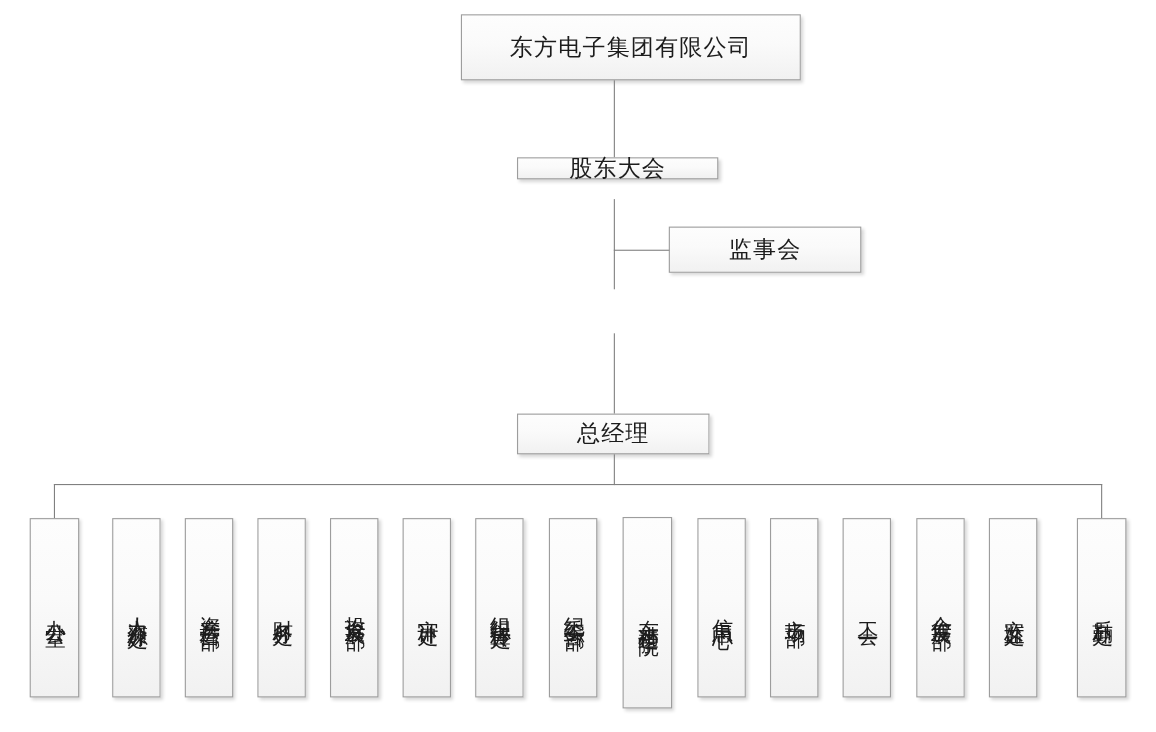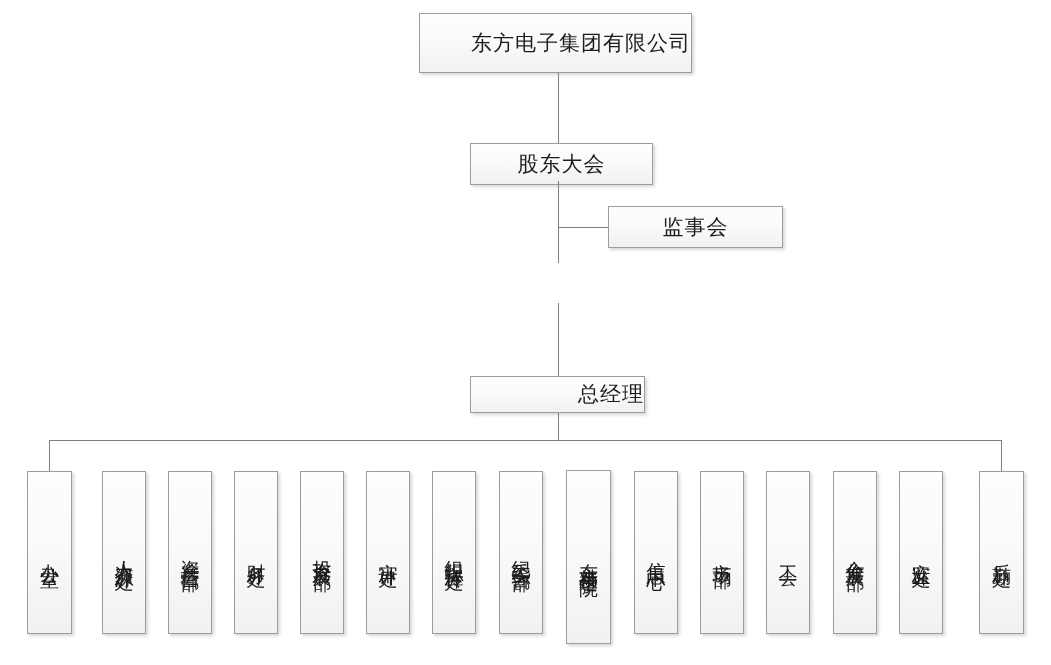--- a/index.html
+++ b/index.html
@@ -60,42 +60,42 @@
     background: #808080;
   }
   .line.v { width: 1px; }
   .line.h { height: 1px; }
 </style>
 </head>
 <body>
 
 <div id="canvas">
 
-  <div class="node horiz" style="left:419px; top:13px; width:273px; height:60px;justify-content:flex-end;">
+  <div class="node horiz" style="left:419px; top:13px; width:309px; height:60px;">
     <span class="txt">东方电子集团有限公司</span>
   </div>
 
   <div class="line v" style="left:558px; top:73px; height:70px;"></div>
 
-  <div class="node horiz" style="left:470px; top:143px; width:183px; height:42px;">
+  <div class="node horiz" style="left:470px; top:143px; width:183px; height:20px;">
     <span class="txt">股东大会</span>
   </div>
 
   <div class="line v" style="left:558px; top:181px; height:82px;"></div>
 
   <div class="line h" style="left:558px; top:227px; width:51px;"></div>
 
   <div class="node horiz" style="left:608px; top:206px; width:175px; height:42px;">
     <span class="txt">监事会</span>
   </div>
 
 
   <div class="line v" style="left:558px; top:303px; height:73px;"></div>
 
-  <div class="node horiz" style="left:470px; top:376px; width:175px; height:37px;justify-content:flex-end;">
+  <div class="node horiz" style="left:470px; top:376px; width:175px; height:37px;">
     <span class="txt">总经理</span>
   </div>
 
   <div class="line v" style="left:558px; top:413px; height:28px;"></div>
   <div class="line h" style="left:49px; top:440px; width:953px;"></div>
   <div class="line v" style="left:49px; top:440px; height:31px;"></div>
   <div class="line v" style="left:1001px; top:440px; height:31px;"></div>
 
   <div class="node vert" style="left:27px;  top:471px; width:45px; height:163px;">
     <span class="txt">办公室</span>

